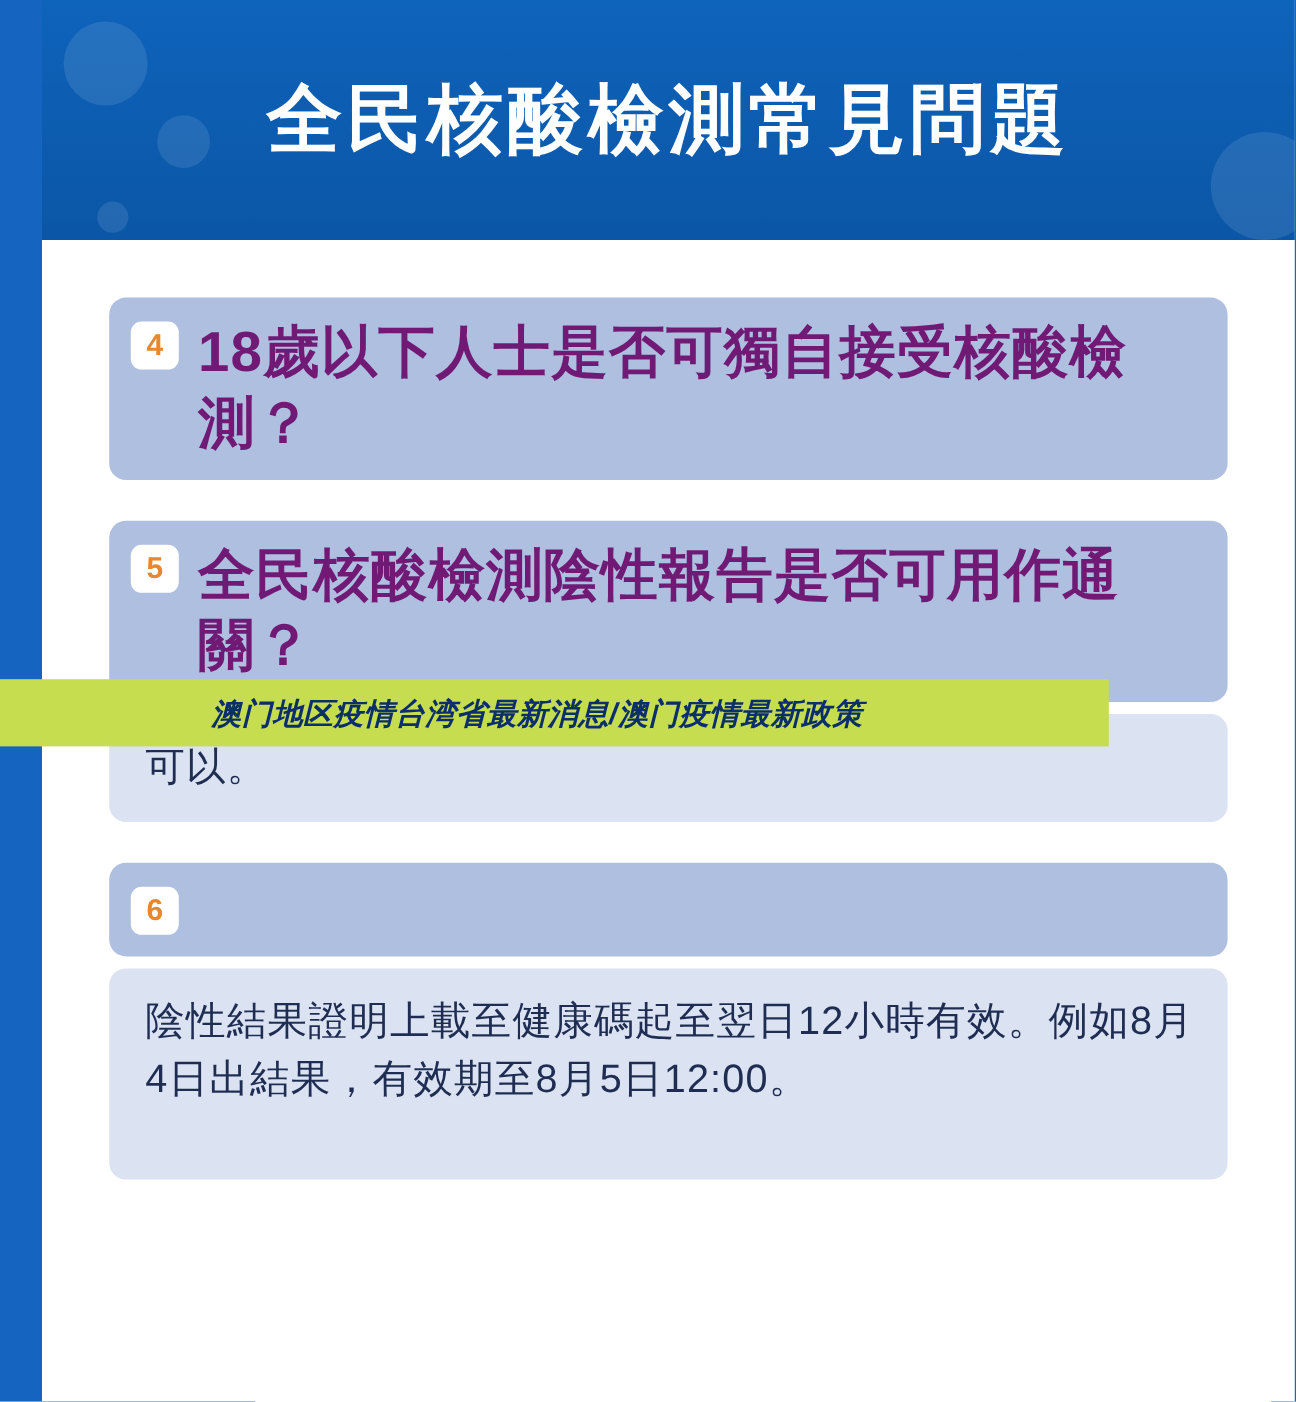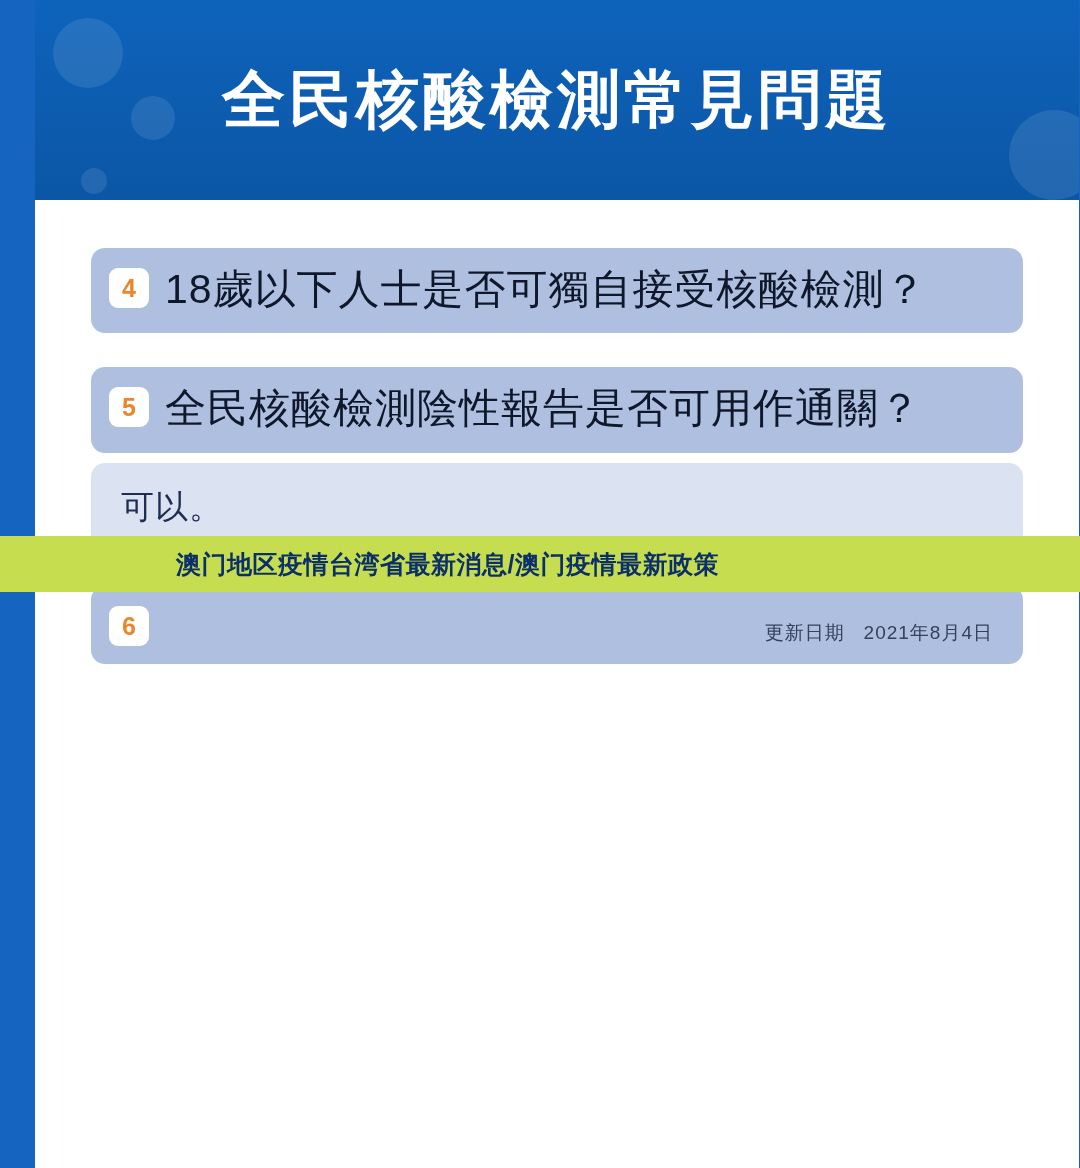--- a/index.html
+++ b/index.html
@@ -95,23 +95,23 @@
     border-radius: 9px;
     color: #e8872b;
     font-size: 25px;
     font-weight: bold;
     line-height: 40px;
     text-align: center;
     margin-right: 16px;
     margin-top: 4px;
   }
   .q-text {
-    color: #0f172a;
-    font-size: 41px;
-    font-weight: normal;
+    color: #701a75;
+    font-size: 47px;
+    font-weight: bold;
     line-height: 1.25;
     letter-spacing: 1px;
   }
 
   .a-row {
     background: #dbe3f3;
     border-radius: 14px;
     margin-top: 10px;
     padding: 20px 26px 22px 30px;
     color: #1f2d52;
@@ -138,27 +138,28 @@
     font-size: 30px;
     letter-spacing: 10px;
     margin-top: 48px;
     font-weight: 500;
   }
 
   
   .watermark {
     position: absolute;
     left: 0;
-    top: 536px;
-    width: 1080px;
+    top: 566px;
+    width: 924px;
     height: 56px;
     background: #c6dd4f;
     display: flex;
     align-items: center;
     z-index: 20;
+    font-style: italic;
   }
   .watermark-text {
     color: #0b2f6b;
     font-size: 25px;
     font-weight: bold;
     padding-left: 176px;
     letter-spacing: .5px;
     white-space: nowrap;
   }
 </style>
@@ -193,25 +194,21 @@
         <div class="q-num">5</div>
         <div class="q-text">全民核酸檢測陰性報告是否可用作通關？</div>
       </div>
       <div class="a-row">可以。</div>
     </div>
 
     <div class="faq-block">
       <div class="q-row">
         <div class="q-num">6</div>
       </div>
-      <div class="update-date">
-        <span>更新日期</span>
-        &nbsp;
-        <span>2021年8月4日</span>
-      </div>
+      <div class="a-row tall">陰性結果證明上載至健康碼起至翌日12小時有效。例如8月4日出結果，有效期至8月5日12:00。</div>
     </div>
 
 
   </div>
 </div>
 
 <div class="watermark">
   <div class="watermark-text">澳门地区疫情台湾省最新消息/澳门疫情最新政策</div>
 </div>
 

